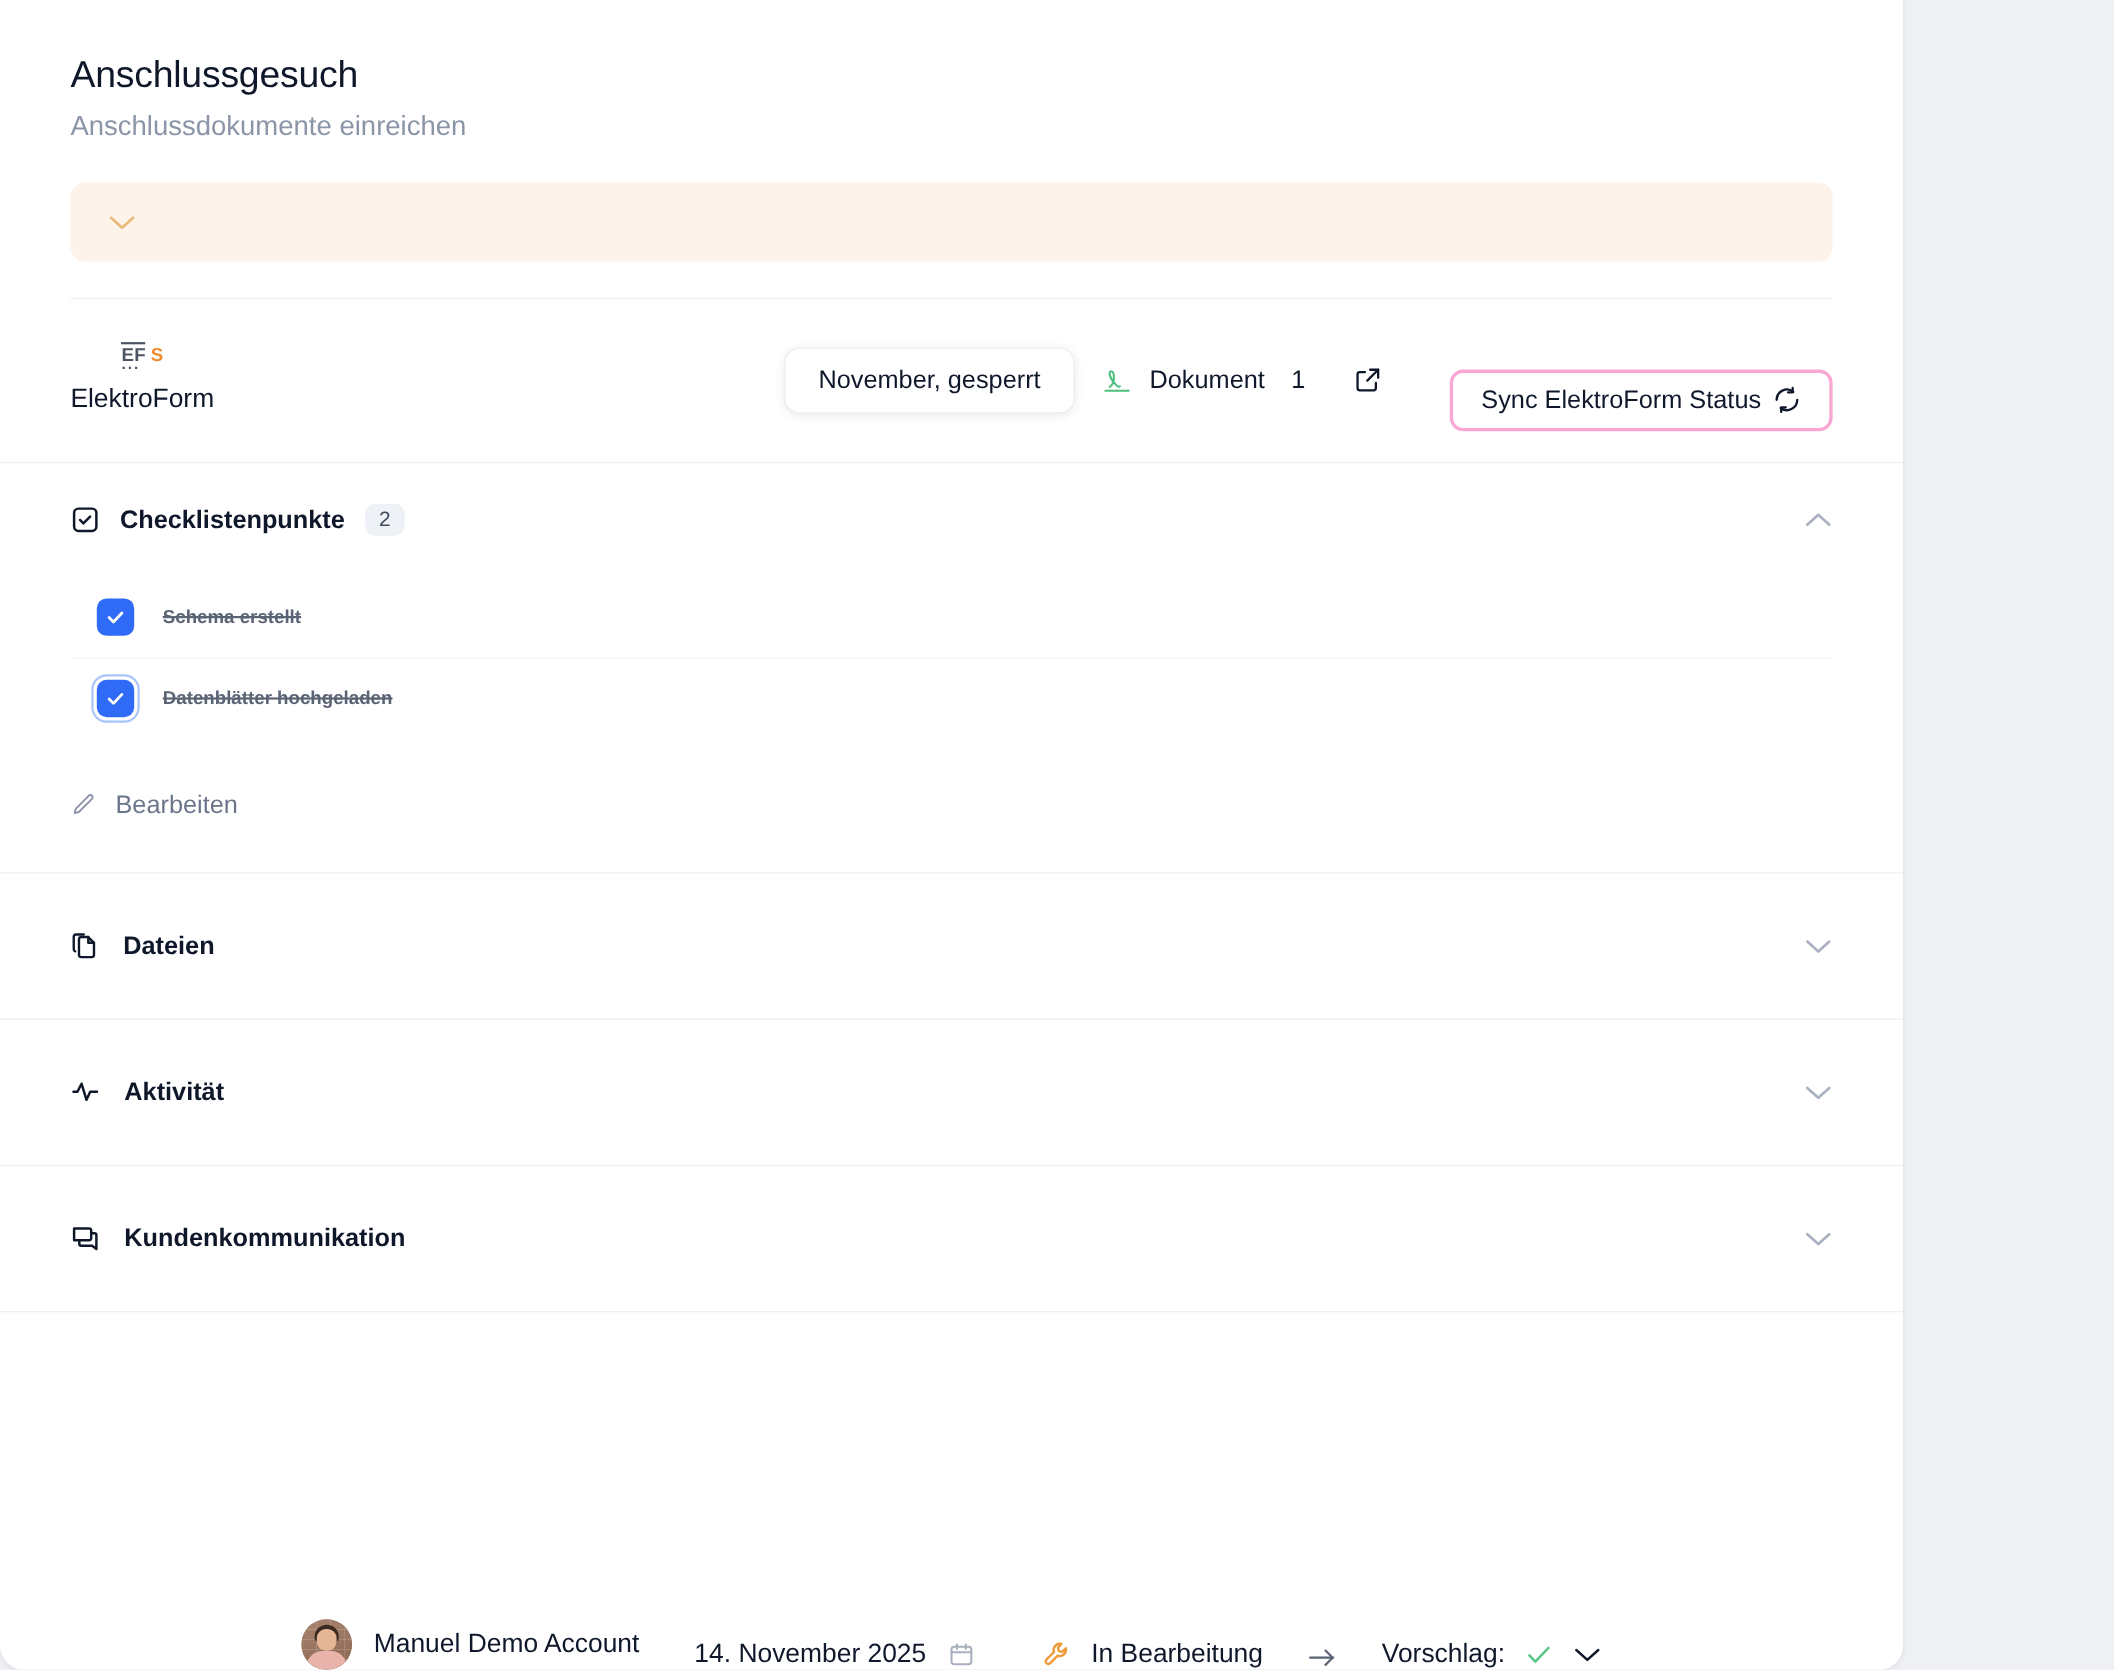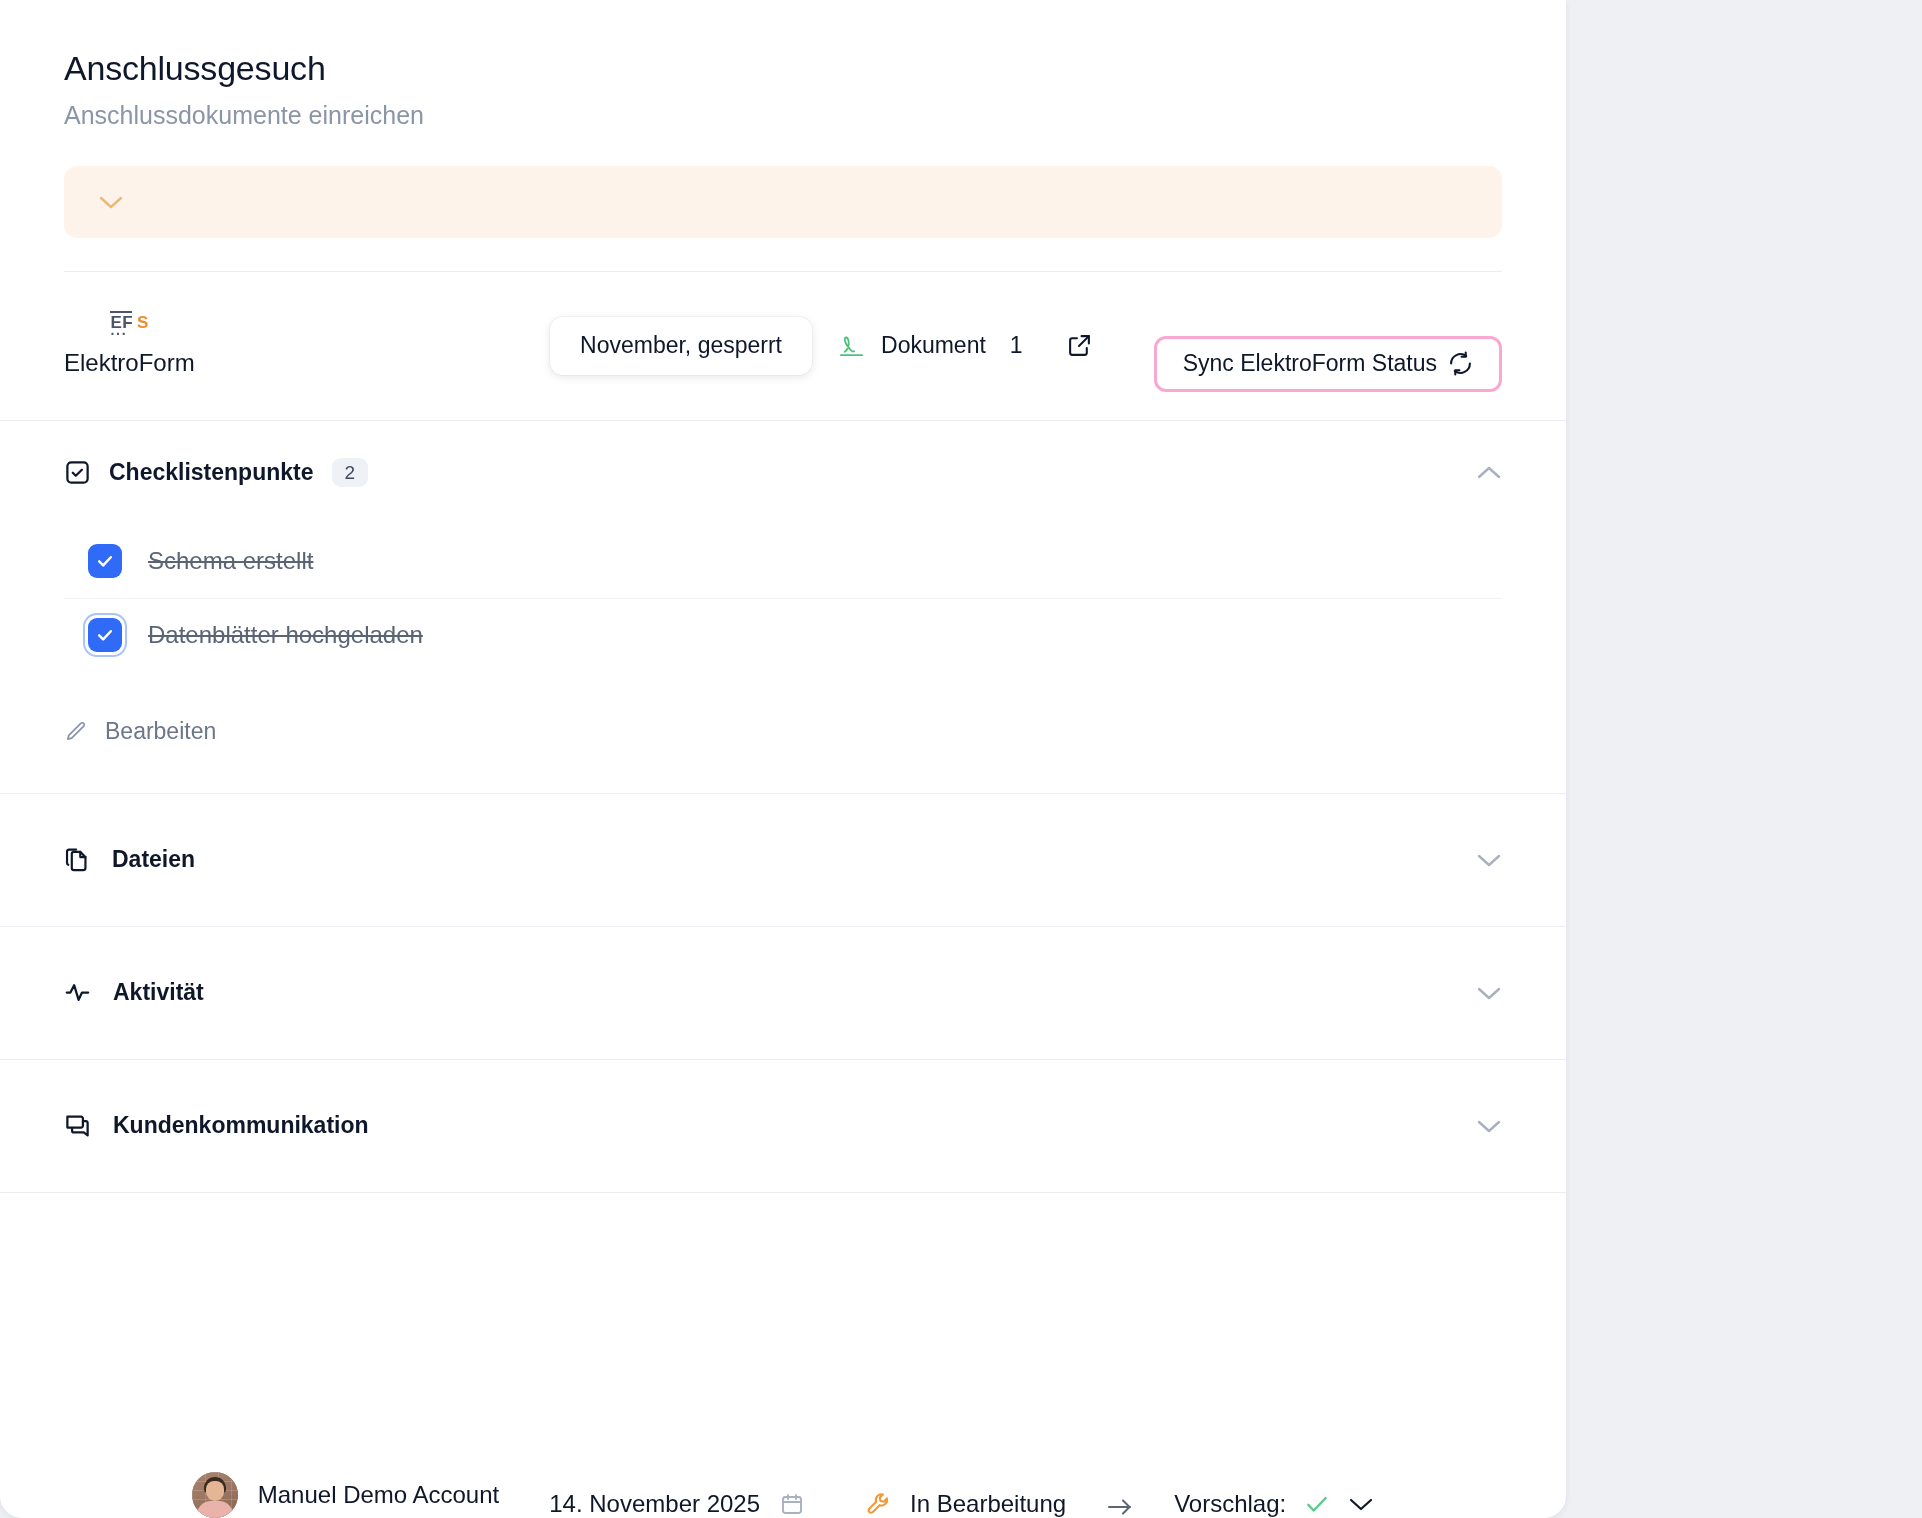--- a/index.html
+++ b/index.html
@@ -7,21 +7,21 @@
   html, body {
     width: 1922px;
     height: 1518px;
     background: #eef0f4;
     font-family: "Liberation Sans", sans-serif;
     -webkit-font-smoothing: antialiased;
   }
 
   .card {
     position: relative;
-    width: 1566px;
+    width: 1730px;
     min-height: 1518px;
     background: #ffffff;
     border-radius: 0 0 22px 22px;
     box-shadow: 0 2px 6px rgba(15, 23, 42, 0.07);
     overflow: hidden;
     display: flex;
     flex-direction: column;
   }
 
   
@@ -216,24 +216,25 @@
     align-items: center;
     justify-content: center;
     flex: none;
     cursor: pointer;
   }
   .cbox.focused {
     box-shadow: 0 0 0 3px #ffffff, 0 0 0 5px #a9c3fb;
   }
 
   .check-label {
-    font-size: 24px;
+    font-size: 17px;
     color: #5b6475;
     text-decoration: line-through;
     text-decoration-thickness: 1.5px;
+    font-weight: bold;
   }
 
   .edit-row {
     display: flex;
     justify-content: flex-start;
     align-items: center;
     height: 122px;
     padding-right: 16px;
   }
   .edit-link {

